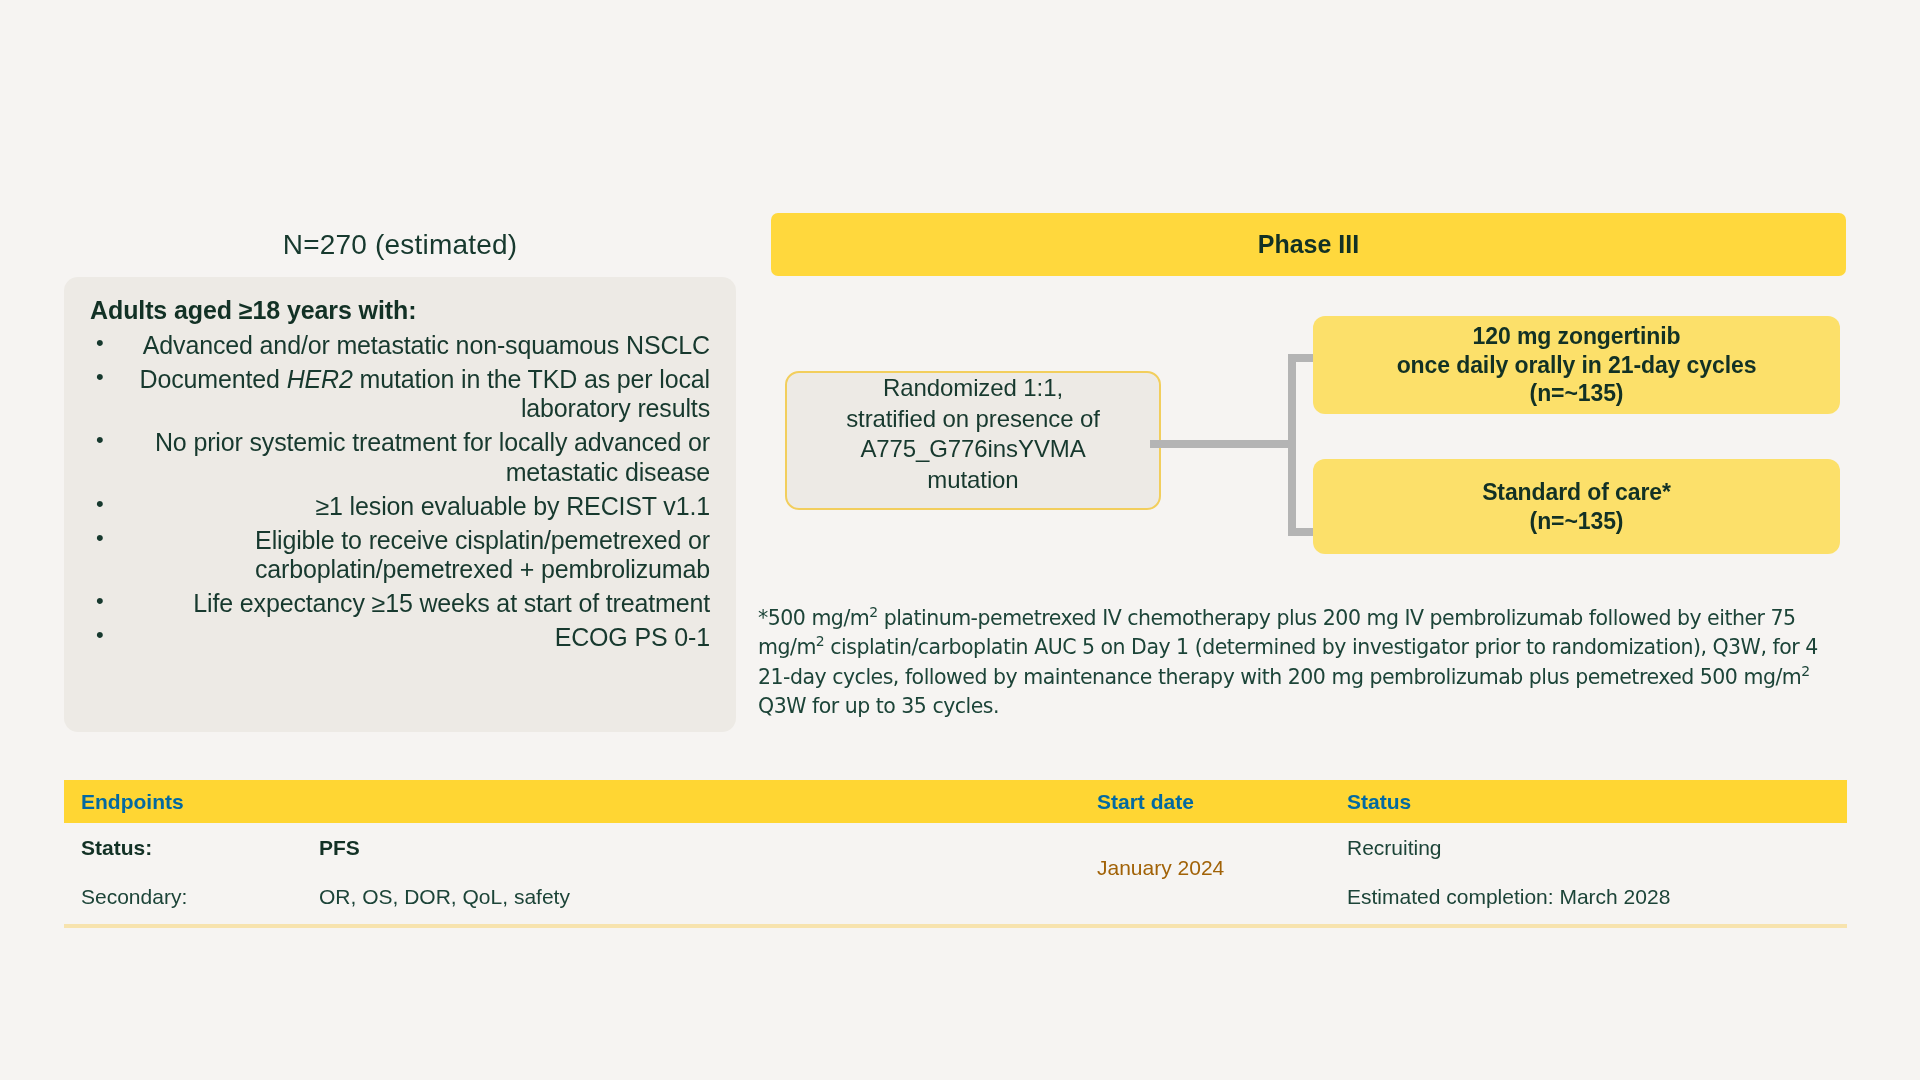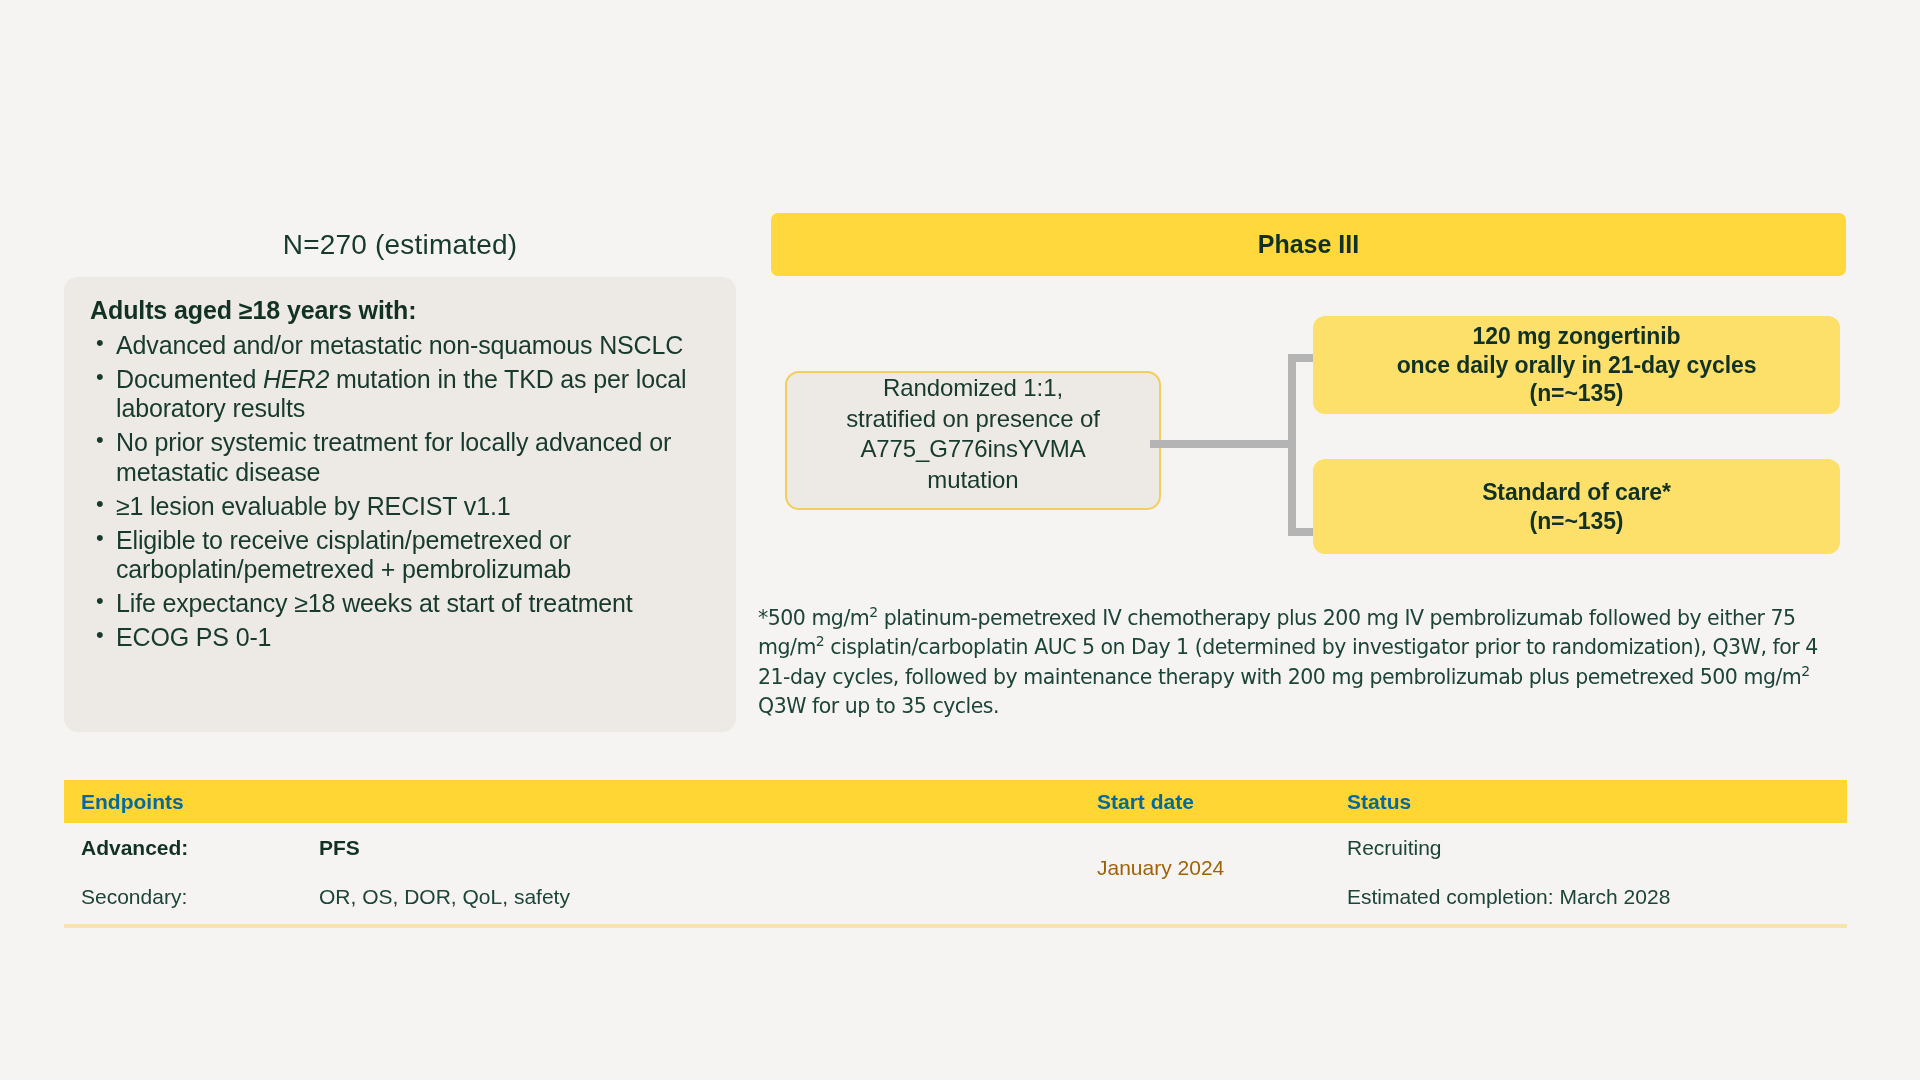--- a/index.html
+++ b/index.html
@@ -56,20 +56,21 @@
     padding: 0;
   }
   .crit-list li {
     position: relative;
     padding-left: 26px;
     font-size: 25px;
     line-height: 1.165;
     color: #17392E;
     margin-top: 5px;
     letter-spacing: -.15px;
+    text-align: right;
   }
   .crit-list li::before {
     content: "\2022";
     position: absolute;
     left: 6px;
     top: -1px;
     font-size: 22px;
     color: #17392E;
   }
   .crit-list li i { font-style: italic; }
@@ -193,21 +194,21 @@
   <div id="population-size">N=270 (estimated)</div>
 
   <div id="eligibility-panel">
     <div class="panel-title">Adults aged ≥18 years with:</div>
     <ul class="crit-list" id="criteria-list">
         <li>Advanced and/or metastatic non-squamous NSCLC</li>
         <li>Documented <i>HER2</i> mutation in the TKD as per local laboratory results</li>
         <li>No prior systemic treatment for locally advanced or metastatic disease</li>
         <li>≥1 lesion evaluable by RECIST v1.1</li>
         <li>Eligible to receive cisplatin/pemetrexed or carboplatin/pemetrexed + pembrolizumab</li>
-        <li>Life expectancy ≥18 weeks at start of treatment</li>
+        <li>Life expectancy ≥15 weeks at start of treatment</li>
         <li>ECOG PS 0-1</li>
       </ul>
   </div>
 
   <div id="phase-banner">
     <span>Phase III</span>
   </div>
 
   <div id="randomization-box">
     <span>Randomized 1:1,
@@ -242,21 +243,21 @@
 
   <div id="endpoints-table">
     <div class="thead">
       <div class="c1">Endpoints</div>
       <div class="c2"></div>
       <div class="c3">Start date</div>
       <div class="c4">Status</div>
     </div>
 
     <div class="trow bold">
-      <div class="c1">Advanced:</div>
+      <div class="c1">Status:</div>
       <div class="c2">PFS</div>
       <div class="c3" style="font-weight:normal;color:#a16207;margin-top:40px;">January 2024</div>
       <div class="c4" style="font-weight:normal;color:#1C4438;">Recruiting</div>
     </div>
 
     <div class="trow">
       <div class="c1">Secondary:</div>
       <div class="c2">OR, OS, DOR, QoL, safety</div>
       <div class="c3"></div>
       <div class="c4">Estimated completion: March 2028</div>

